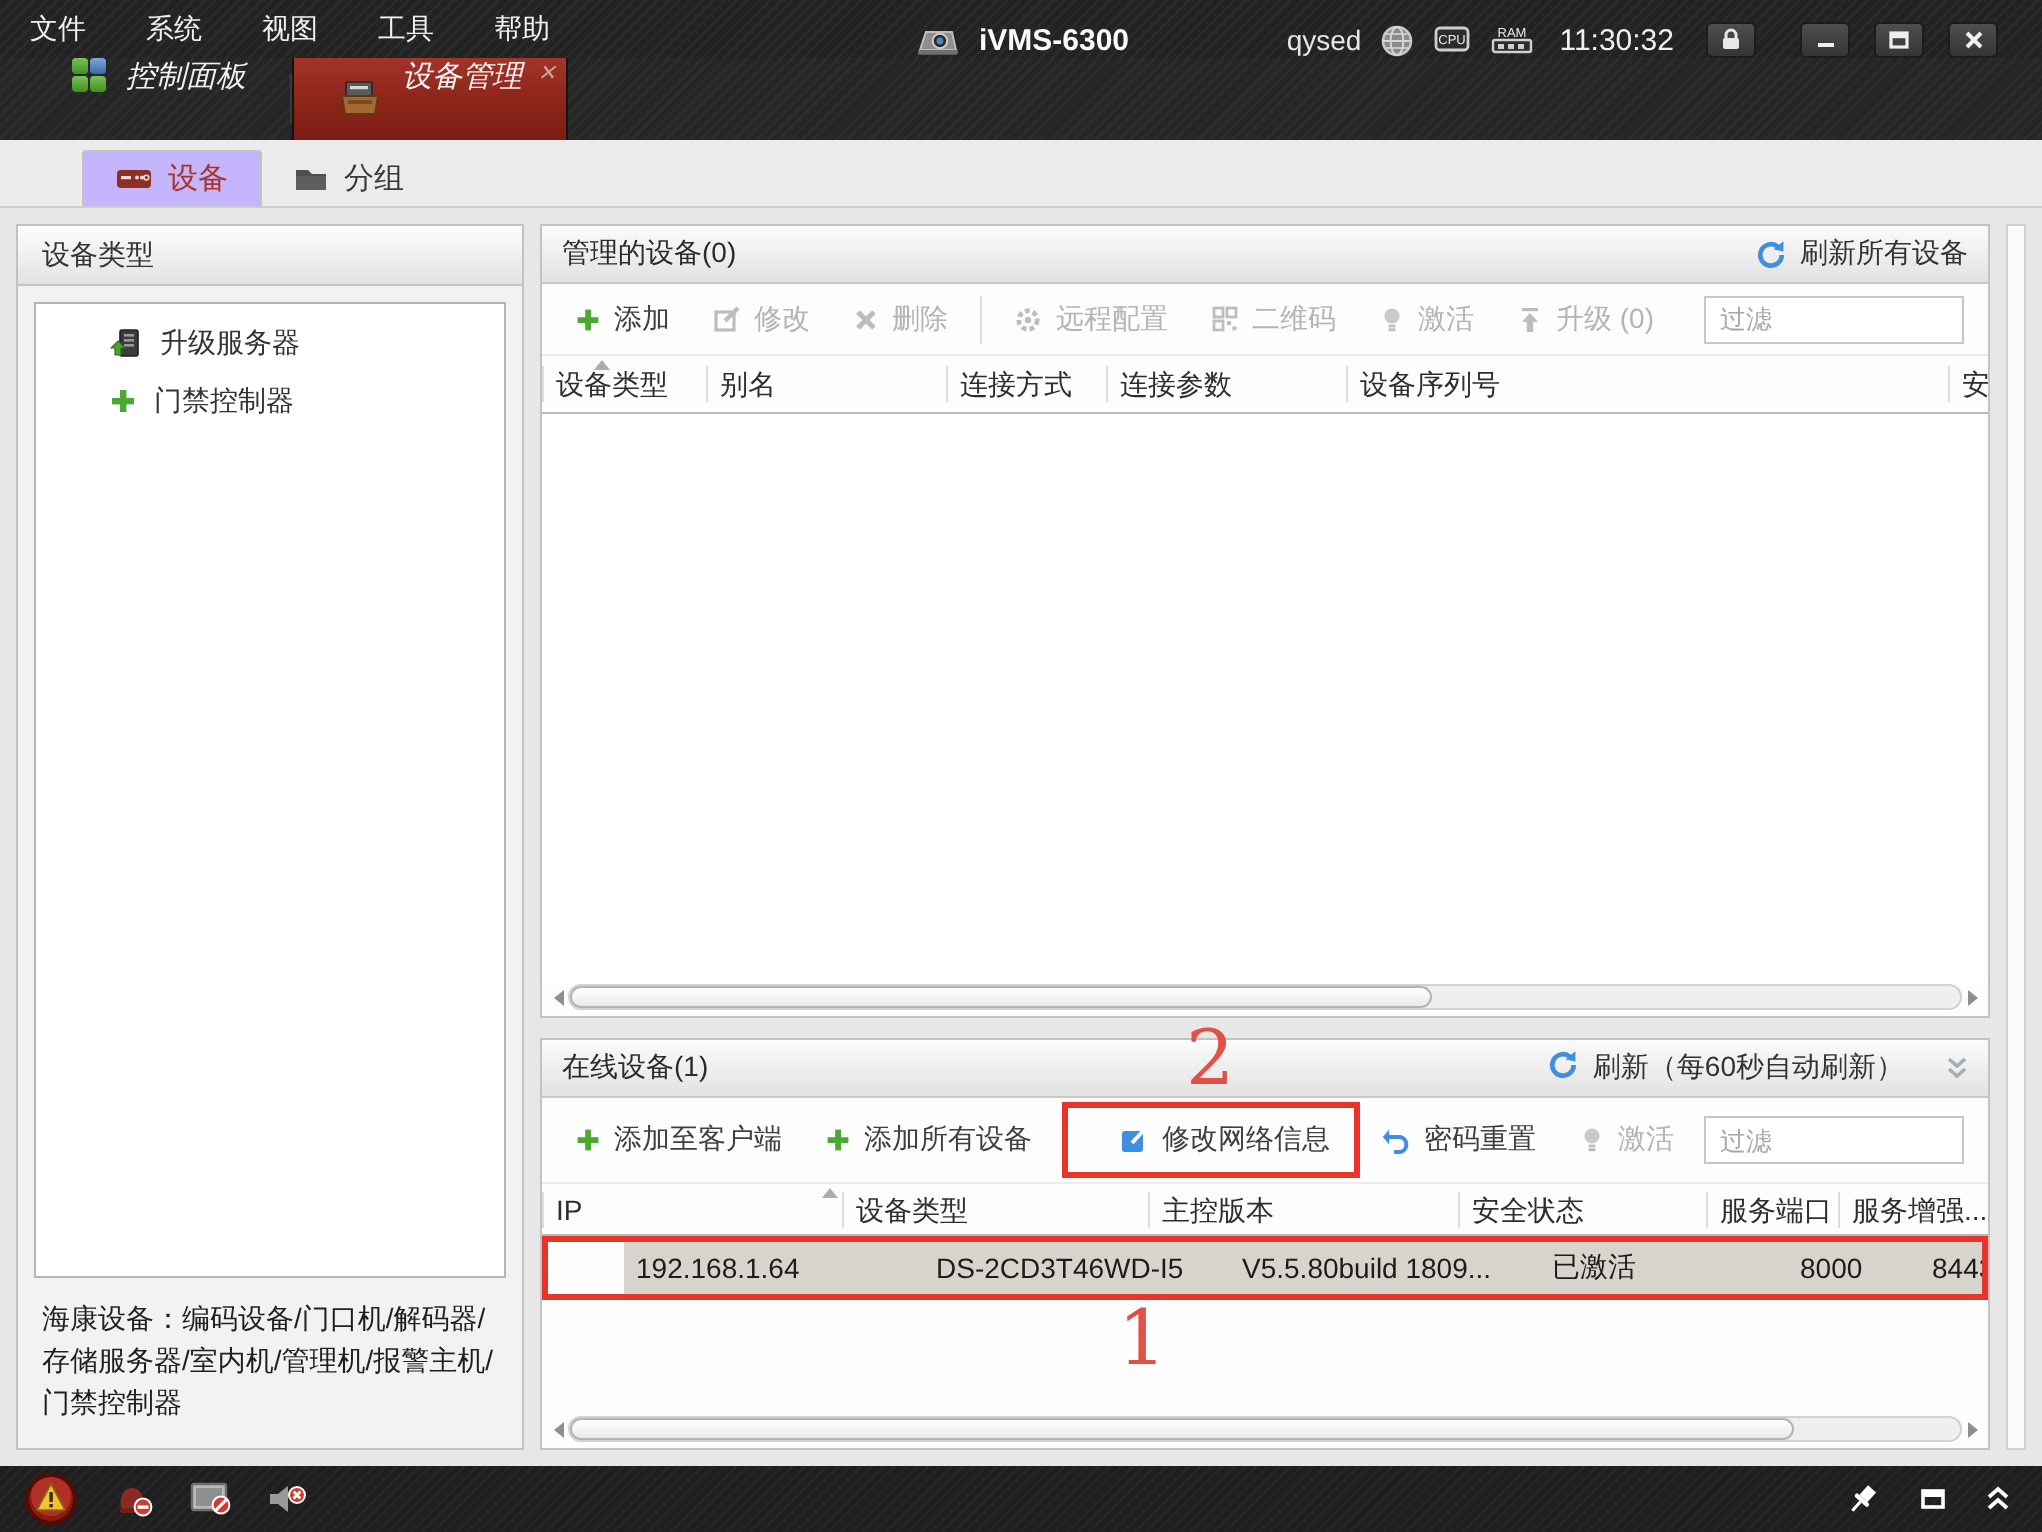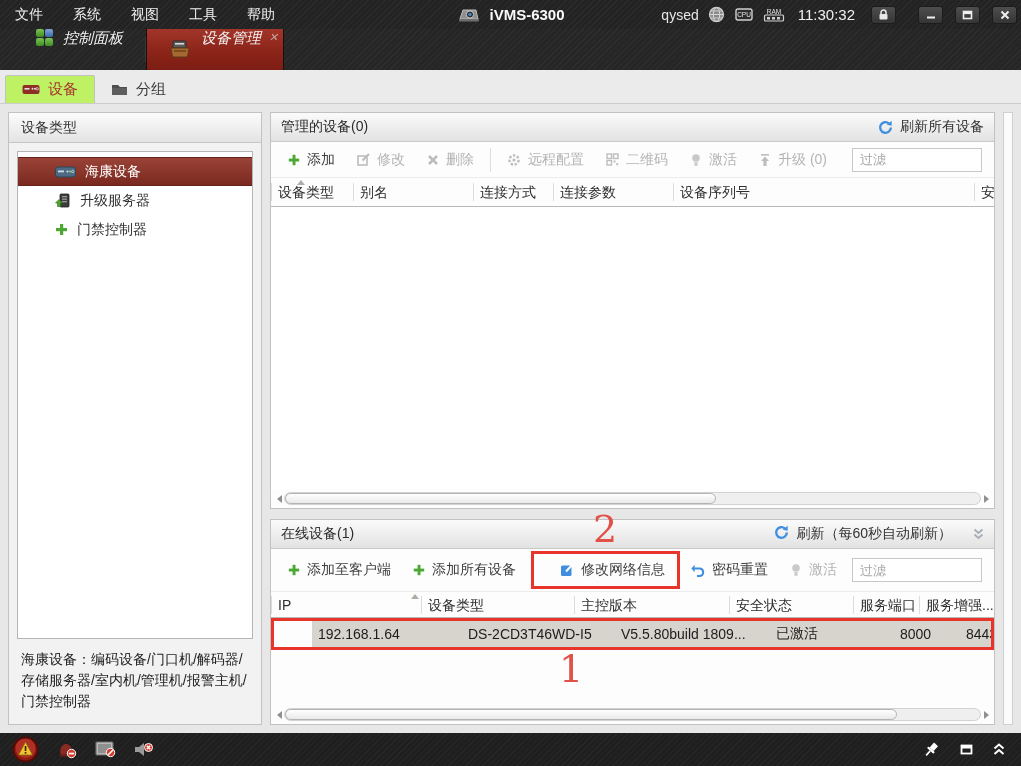--- a/index.html
+++ b/index.html
@@ -2,46 +2,46 @@
 <html><head>
 <meta charset="utf-8">
 <style>
   * { box-sizing: border-box; margin: 0; padding: 0; }
   html,body { width:1021px; height:766px; overflow:hidden; }
   body { font-family:"Liberation Sans", sans-serif; font-size:14px; background:#e7e7e7; position:relative; }
 
   
   .titlebar { height:29px; background:#232323;
     background-image:repeating-linear-gradient(135deg, rgba(255,255,255,.04) 0 1px, transparent 1px 4px);
-    display:flex; align-items:center; position:relative; color:#eee; }
+    display:flex; align-items:flex-end; position:relative; color:#eee; }
   .menus { display:flex; }
   .menu-item { padding:0 15px; line-height:29px; font-size:14px; color:#f0f0f0; cursor:default; }
   .title-center { position:absolute; left:50%; transform:translateX(-50%); display:flex; align-items:center; gap:9px; }
   .app-title { font-weight:bold; font-size:15px; color:#fafafa; }
-  .tb-right { margin-left:auto; display:flex; align-items:center; gap:9px; padding-right:4px; }
+  .tb-right { margin-left:auto; display:flex; align-items:center; gap:9px; padding-right:22px; }
   .tb-user { font-size:14px; color:#e6e6e6; }
   .sysicon { display:inline-flex; align-items:center; }
   .tb-clock { font-size:15px; color:#f0f0f0; margin:0 4px; }
   .tb-btn { width:25px; height:18px; background:linear-gradient(#4e4e4e,#353535); border:1px solid #1c1c1c;
     border-radius:3px; display:flex; align-items:center; justify-content:center; margin-left:3px; }
   .lockbtn { margin-right:10px; }
 
   
   .tabbar { height:41px; background:#262626;
     background-image:repeating-linear-gradient(135deg, rgba(255,255,255,.035) 0 1px, transparent 1px 4px);
     display:flex; align-items:stretch; padding-left:14px; }
   .maintab { display:flex; gap:10px; padding:0 22px; color:#f2f2f2; font-size:15px; position:relative;font-style:italic; }
   .maintab-sep { width:1px; background:#3a3a3a; margin:8px 0; }
   .maintab.active { background:linear-gradient(180deg,#a23529 0%, #8c2419 55%, #7c1d13 100%); border-left:1px solid #121212; border-right:1px solid #121212; }
   .tab-close { position:absolute; top:3px; right:5px; font-size:11px; color:#caa49e; line-height:10px; }
 
   
   .subtabbar { height:34px; background:#ebebeb; border-bottom:1px solid #cccccc; display:flex; align-items:flex-end; padding-left:5px; }
   .subtab { height:28px; display:flex; align-items:center; gap:8px; padding:0 16px; font-size:15px; color:#3a3a3a; }
-  .subtab.active { background:#bef264; border:1px solid #c2c2c2; border-bottom:none; border-radius:2px 2px 0 0; color:#a8352b; }
+  .subtab.active { background:#c4b5fd; border:1px solid #c2c2c2; border-bottom:none; border-radius:2px 2px 0 0; color:#a8352b;margin-left:36px; }
 
   
   .content { height:629px; background:#e7e7e7; padding:8px; display:flex; gap:8px; }
 
   
   .left-panel { width:254px; background:#f2f2f2; border:1px solid #c2c2c2; display:flex; flex-direction:column; }
   .panel-header { height:30px; flex:none; background:linear-gradient(#fcfcfc,#e3e3e3); border-bottom:1px solid #c6c6c6;
     line-height:29px; padding-left:12px; color:#333; font-size:14px; }
   .tree-box { margin:8px; flex:1; background:#fff; border:1px solid #b5b5b5; padding-top:5px; overflow:hidden; }
   .tree-item { height:29px; display:flex; align-items:center; gap:9px; padding-left:37px; font-size:14px; color:#333; }
@@ -235,32 +235,20 @@
     </span>
     <span>分组</span>
   </div>
 </div>
 
 <div class="content">
 
   <div class="left-panel">
     <div class="panel-header">设备类型</div>
     <div class="tree-box">
-      <div class="tree-item selected">
-        <span class="ic">
-          <svg width="21" height="12" viewBox="0 0 21 12">
-            <rect x="0.5" y="1" width="20" height="10" rx="2.5" fill="#4d6a85" stroke="#2e4457" stroke-width="1"></rect>
-            <rect x="3" y="4.5" width="6" height="1.8" fill="#cfdce6"></rect>
-            <circle cx="12.5" cy="5.5" r="1.1" fill="#cfdce6"></circle>
-              <circle cx="15.2" cy="5.5" r="1.1" fill="#8fd06a"></circle>
-              <circle cx="17.8" cy="5.5" r="1.2" fill="none" stroke="#cfdce6" stroke-width=".8"></circle>
-          </svg>
-        </span>
-        <span>海康设备</span>
-      </div>
       <div class="tree-item">
         <span class="ic">
           <svg width="16" height="15" viewBox="0 0 16 15">
             <rect x="5" y="1" width="9" height="13" rx="1" fill="#3c3c3c" stroke="#1f1f1f" stroke-width=".8"></rect>
             <rect x="7" y="3" width="5" height="1.3" fill="#9a9a9a"></rect>
               <rect x="7" y="5.5" width="5" height="1.3" fill="#9a9a9a"></rect>
               <rect x="7" y="8" width="5" height="1.3" fill="#9a9a9a"></rect>
             <path d="M4 7 L7.5 10.5 H5.5 V14 H2.5 V10.5 H0.5 Z" fill="#4ea32e" stroke="#2f6e1a" stroke-width=".6" transform="translate(0,-0.5)"></path>
           </svg>
         </span>

